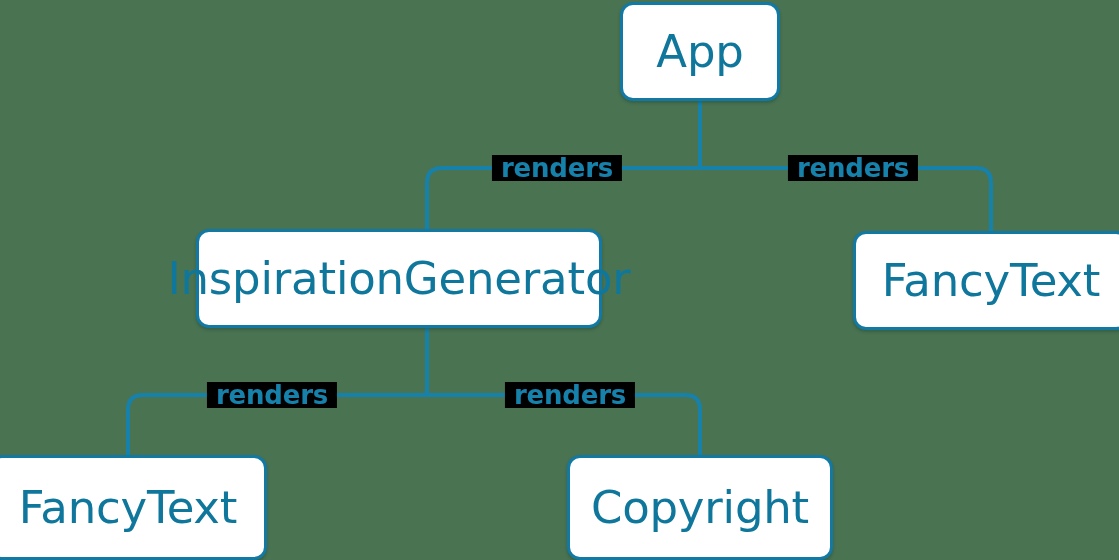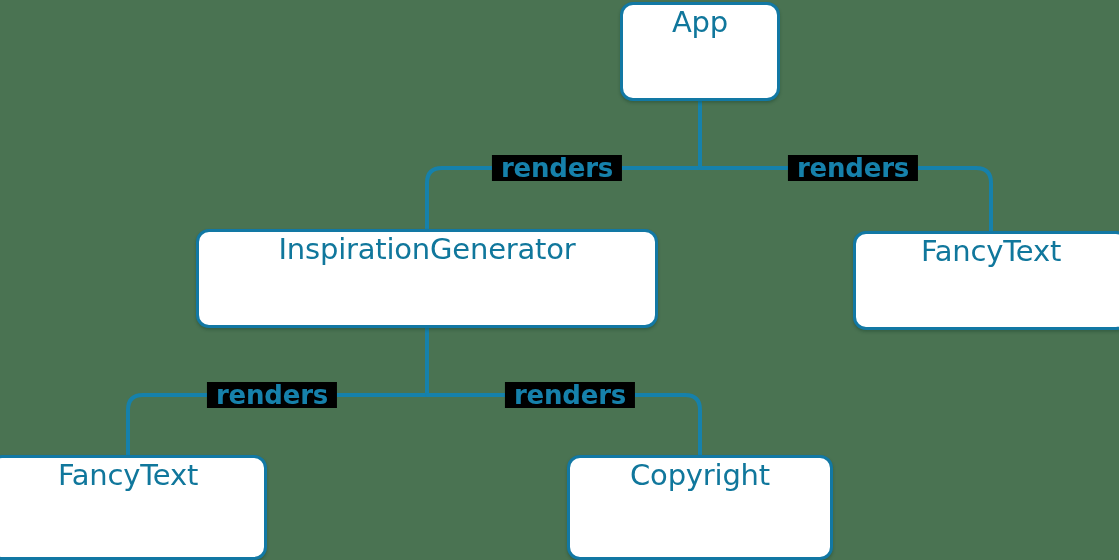--- a/index.html
+++ b/index.html
@@ -34,24 +34,24 @@
     stroke-linejoin: round;
   }
   .node {
     position: absolute;
     box-sizing: border-box;
     background: #ffffff;
     border: 3px solid #1278a4;
     border-radius: 13px;
     color: #10779c;
     display: flex;
-    align-items: flex-start;
+    align-items: center;
     justify-content: center;
     font-family: "DejaVu Sans", sans-serif;
-    font-size: 29px;
+    font-size: 45px;
     font-weight: 400;
     letter-spacing: -0.2px;
     white-space: nowrap;
     box-shadow: 0 2px 3px rgba(20, 60, 40, 0.35);
     z-index: 2;
   }
   .edge-label {
     position: absolute;
     transform: translate(-50%, -50%);
     color: #1681ab;
@@ -83,21 +83,21 @@
 
     <path class="edge-path" d="M 427 395 L 143 395 Q 128 395 128 410 L 128 455"></path>
 
     <path class="edge-path" d="M 427 395 L 685 395 Q 700 395 700 410 L 700 455"></path>
   </svg>
 
   <div class="node" style="left:620px; top:2px; width:160px; height:99px;">
     <span>App</span>
   </div>
 
-  <div class="node" style="left:196px; top:229px; width:462px; height:99px;">
+  <div class="node" style="left:196px; top:229px; width:406px; height:99px;">
     <span>InspirationGenerator</span>
   </div>
 
   <div class="node" style="left:853px; top:231px; width:276px; height:99px;">
     <span>FancyText</span>
   </div>
 
   <div class="node" style="left:-11px; top:455px; width:278px; height:105px;">
     <span>FancyText</span>
   </div>

